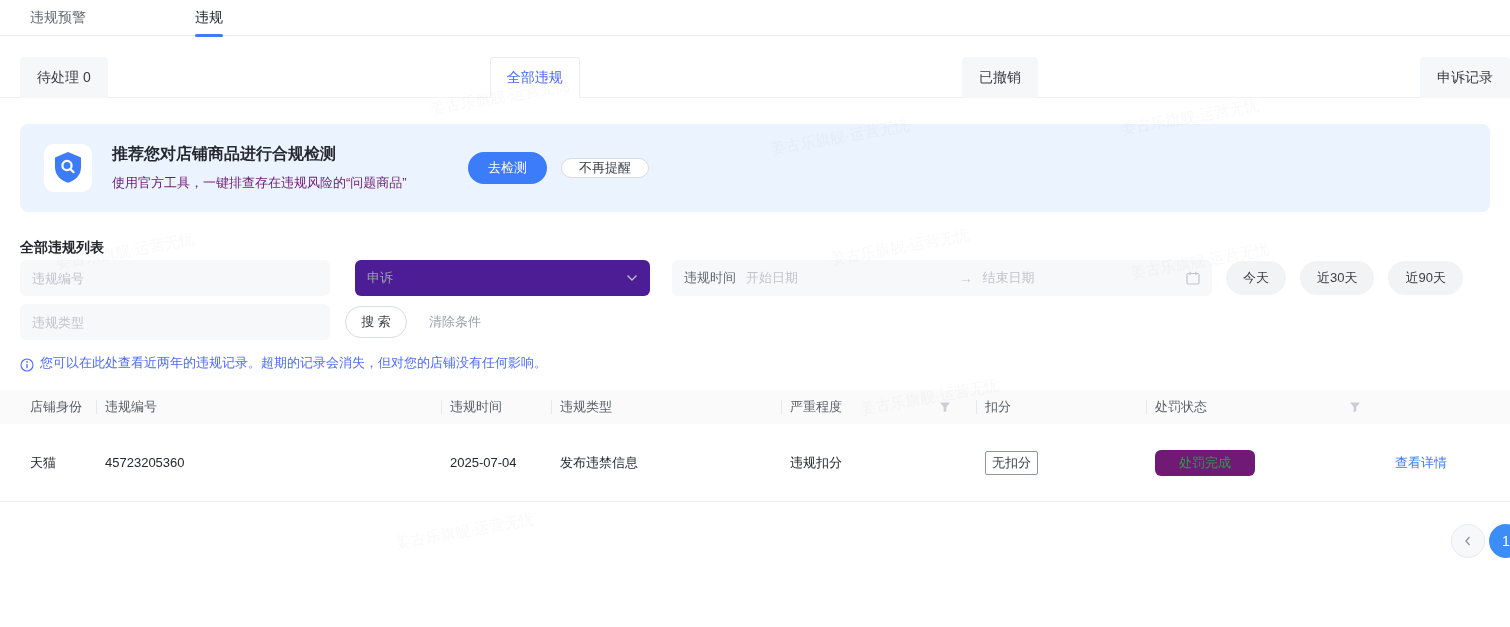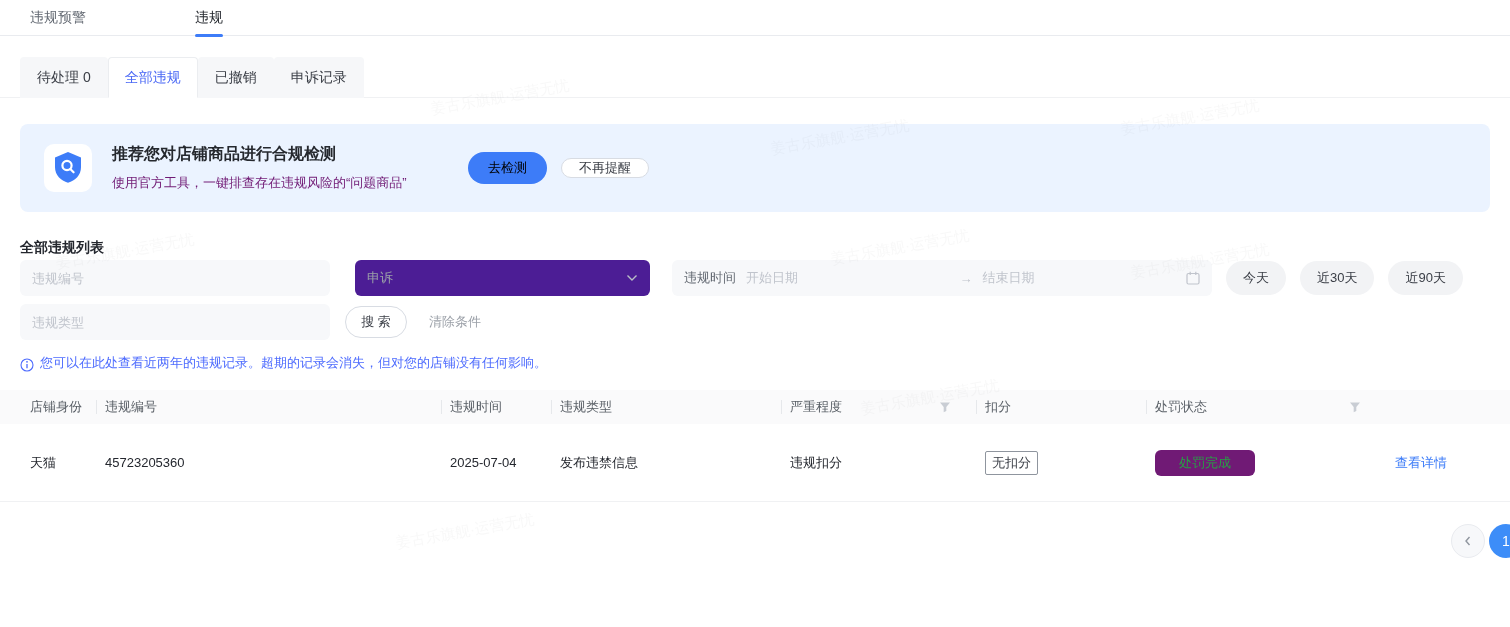--- a/index.html
+++ b/index.html
@@ -12,32 +12,32 @@
 
   
   .topnav { height:36px; border-bottom:1px solid #e9ebef; display:flex; align-items:center; padding-left:30px; }
   .topnav-tab { font-size:14px; color:#646a73; height:36px; display:flex; align-items:center; cursor:pointer; position:relative; }
   .topnav-tab.active { color:#1f2329; }
   .topnav-tab.active::after { content:""; position:absolute; bottom:-1px; left:50%; transform:translateX(-50%);
     width:28px; height:3px; background:#3d7cf8; border-radius:2px; }
   .topnav-gap { width:109px; }
 
   
-  .subtabs { padding:21px 0 0 20px; border-bottom:1px solid #f0f1f3; display:flex; height:62px; }
+  .subtabs { padding:21px 0 0 20px; border-bottom:1px solid #f0f1f3; display:flex; height:62px;justify-content:space-between; }
   .subtab { height:41px; padding:0 16px; display:flex; align-items:center; font-size:14px; color:#3a3e46;
     background:#f6f7f9; border-radius:4px 4px 0 0; border:1px solid transparent; cursor:pointer; }
   .subtab.active { background:#fff; border:1px solid #ebedf0; border-bottom:1px solid #fff; color:#4a68f5; }
 
   
   .banner { margin:26px 20px 0; height:88px; background:#ebf3ff; border-radius:8px; display:flex; align-items:center; padding:0 24px; }
   .banner-icon-box { width:48px; height:48px; background:#fff; border-radius:10px; display:flex; align-items:center; justify-content:center; flex:none; }
   .banner-text { margin-left:20px; width:356px; flex:none; }
   .banner-title { font-size:16px; font-weight:bold; color:#25282e; }
   .banner-sub { font-size:13px; color:#701a75; margin-top:9px; }
-  .btn-primary { height:32px; padding:0 20px; background:#3d7cf8; color:#000000; font-size:13px; border:none;
+  .btn-primary { height:32px; padding:0 20px; background:#3d7cf8; color:#ffffff; font-size:13px; border:none;
     border-radius:16px; cursor:pointer; font-family:inherit; }
   .btn-ghost { height:20px; padding:0 17px; background:#fff; color:#3a3e46; font-size:13px;
     border:1px solid #d8dce3; border-radius:16px; cursor:pointer; margin-left:14px; font-family:inherit; }
 
   
   .section-title { margin:26px 0 0 20px; font-size:14px; font-weight:bold; color:#24272e; line-height:18px; position:relative; z-index:6; }
   .frow { margin:0 20px; display:flex; align-items:center; }
   .frow1 { margin-top:4px; }
   .frow2 { margin-top:8px; }
   .finput { height:36px; background:#f7f8fa; border:none; border-radius:6px; padding:0 12px; font-size:13px;

